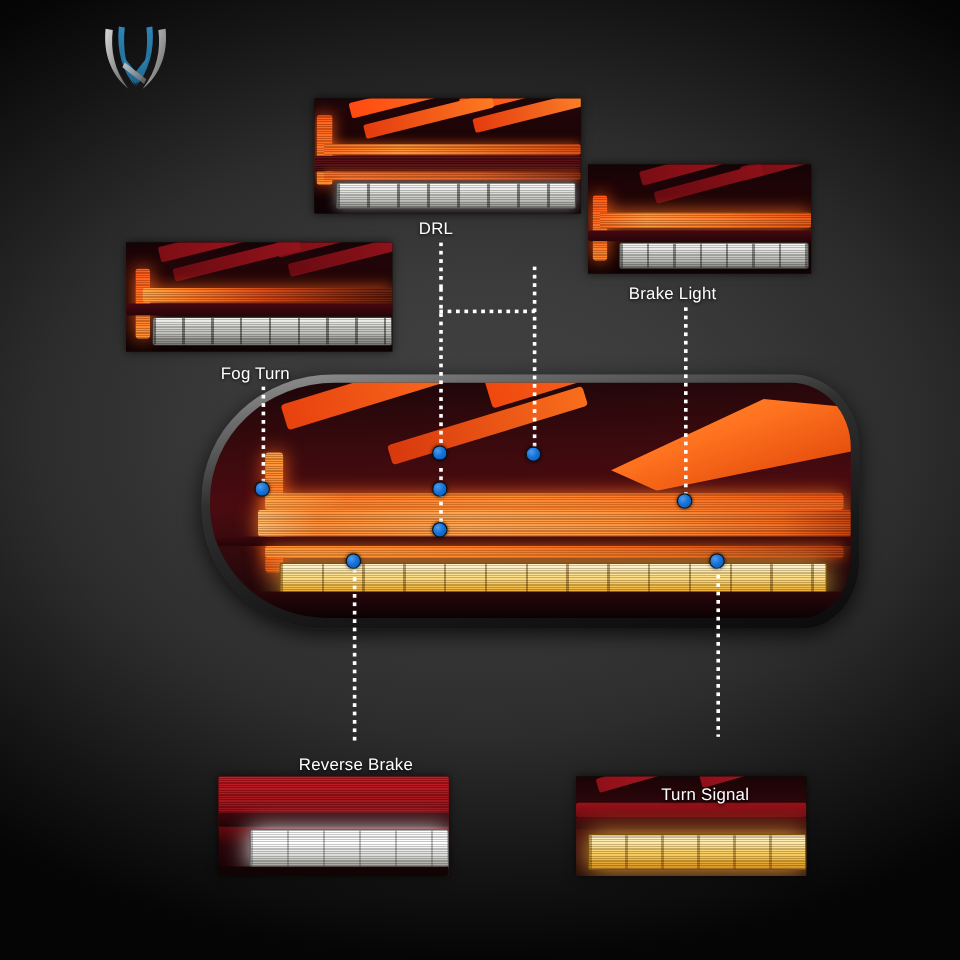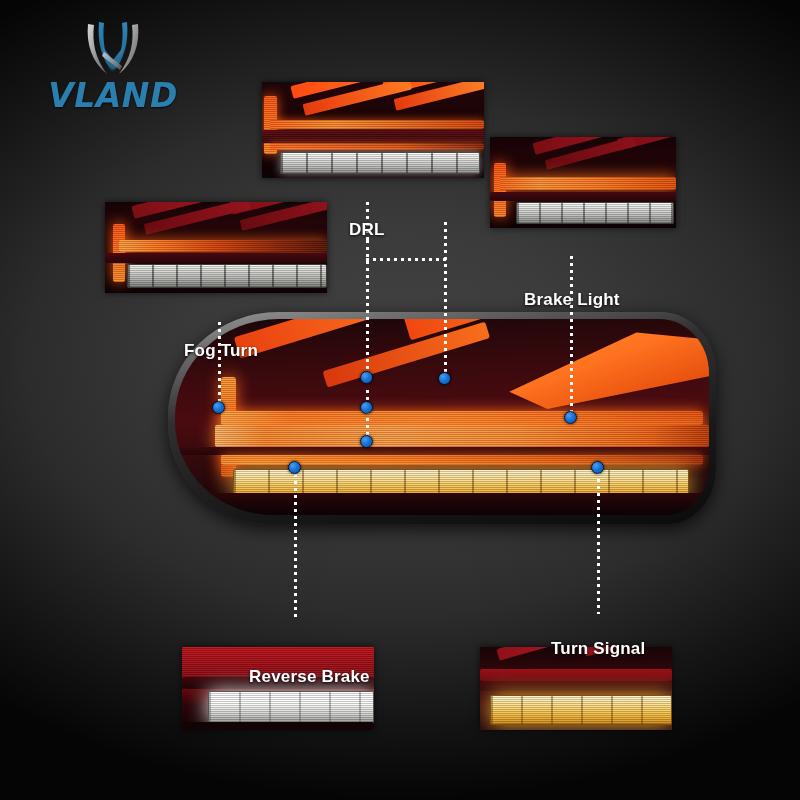--- a/index.html
+++ b/index.html
@@ -170,28 +170,27 @@
     background: radial-gradient(circle at 35% 32%, #4f9bee 0%, #1673d8 45%, #0a55ac 100%);
     border: 1.6px solid #07121f;
     box-shadow: 0 0 3px rgba(0,0,0,0.8);
     z-index: 8;
   }
 
   
   .label {
     position: absolute;
     color: #ffffff;
-    font-size: 17px;
-    font-weight: bold;
+    font-size: 14px;
+    font-weight: normal;
     white-space: nowrap;
     letter-spacing: 0.2px;
     text-shadow: 0 1px 3px rgba(0,0,0,0.9);
     font-family: "Liberation Sans", sans-serif;
     z-index: 9;
-    margin-top: 38px;
   }
 </style>
 </head>
 <body>
 
 <div id="stage">
 
   <div id="brand">
     <div class="mark">
       <svg viewBox="0 0 66 62" width="66" height="62">
@@ -210,21 +209,20 @@
         <path d="M8 6 C6 26 12 44 27 56 C15 40 12 24 14 7 Z" fill="url(#gsil)"></path>
         <path d="M58 6 C60 26 54 44 39 56 C51 40 54 24 52 7 Z" fill="url(#gsil)"></path>
 
         <path d="M19 4 C17 24 22 42 33 54 C25 40 22 22 24 5 Z" fill="url(#gblu)"></path>
         <path d="M47 4 C49 24 44 42 33 54 C41 40 44 22 42 5 Z" fill="url(#gblu)"></path>
 
         <path d="M22 28 L33 42 L44 28 L40 44 L33 52 L26 44 Z" fill="url(#gblu)"></path>
         <path d="M24 34 L42 48 L40 52 L22 38 Z" fill="url(#gsil)" opacity="0.85"></path>
       </svg>
     </div>
-    <div class="wordmark">VLAND</div>
   </div>
 
   <div class="detail" style="left:262px; top:82px; width:222px; height:96px;">
     <div class="inner">
       <div class="lensbody" style="background:linear-gradient(180deg,#18070a 0%,#220508 10%,#1c0406 30%,#140305 55%,#0d0204 100%);"></div>
 
       <div class="chev" style="left:30px; top:4px;  width:120px; height:13px; transform:rotate(-14deg); background:linear-gradient(90deg,#ff4a12,#ff7a22);"></div>
       <div class="chev" style="left:122px; top:0px; width:120px; height:13px; transform:rotate(-14deg); background:linear-gradient(90deg,#ff4a12,#ff8b2c);"></div>
       <div class="chev" style="left:42px; top:22px; width:110px; height:12px; transform:rotate(-14deg); background:linear-gradient(90deg,#e43a0e,#ff7a22);"></div>
       <div class="chev" style="left:133px; top:17px; width:110px; height:12px; transform:rotate(-14deg); background:linear-gradient(90deg,#e43a0e,#ff8b2c);"></div>
@@ -390,18 +388,18 @@
   <div class="bluedot" style="left:212px; top:401px;"></div>
   <div class="bluedot" style="left:360px; top:371px;"></div>
   <div class="bluedot" style="left:360px; top:401px;"></div>
   <div class="bluedot" style="left:360px; top:435px;"></div>
   <div class="bluedot" style="left:438px; top:372px;"></div>
   <div class="bluedot" style="left:564px; top:411px;"></div>
   <div class="bluedot" style="left:288px; top:461px;"></div>
   <div class="bluedot" style="left:591px; top:461px;"></div>
 
   <div class="label" style="left:349px; top:182px;">DRL</div>
-  <div class="label" style="left:524px; top:252px;">Brake Light</div>
+  <div class="label" style="left:524px; top:236px;">Brake Light</div>
   <div class="label" style="left:184px; top:303px;">Fog Turn</div>
   <div class="label" style="left:249px; top:629px;">Reverse Brake</div>
-  <div class="label" style="left:551px; top:601px;">Turn Signal</div>
+  <div class="label" style="left:551px; top:654px;">Turn Signal</div>
 
 </div>
 
 </body></html>

